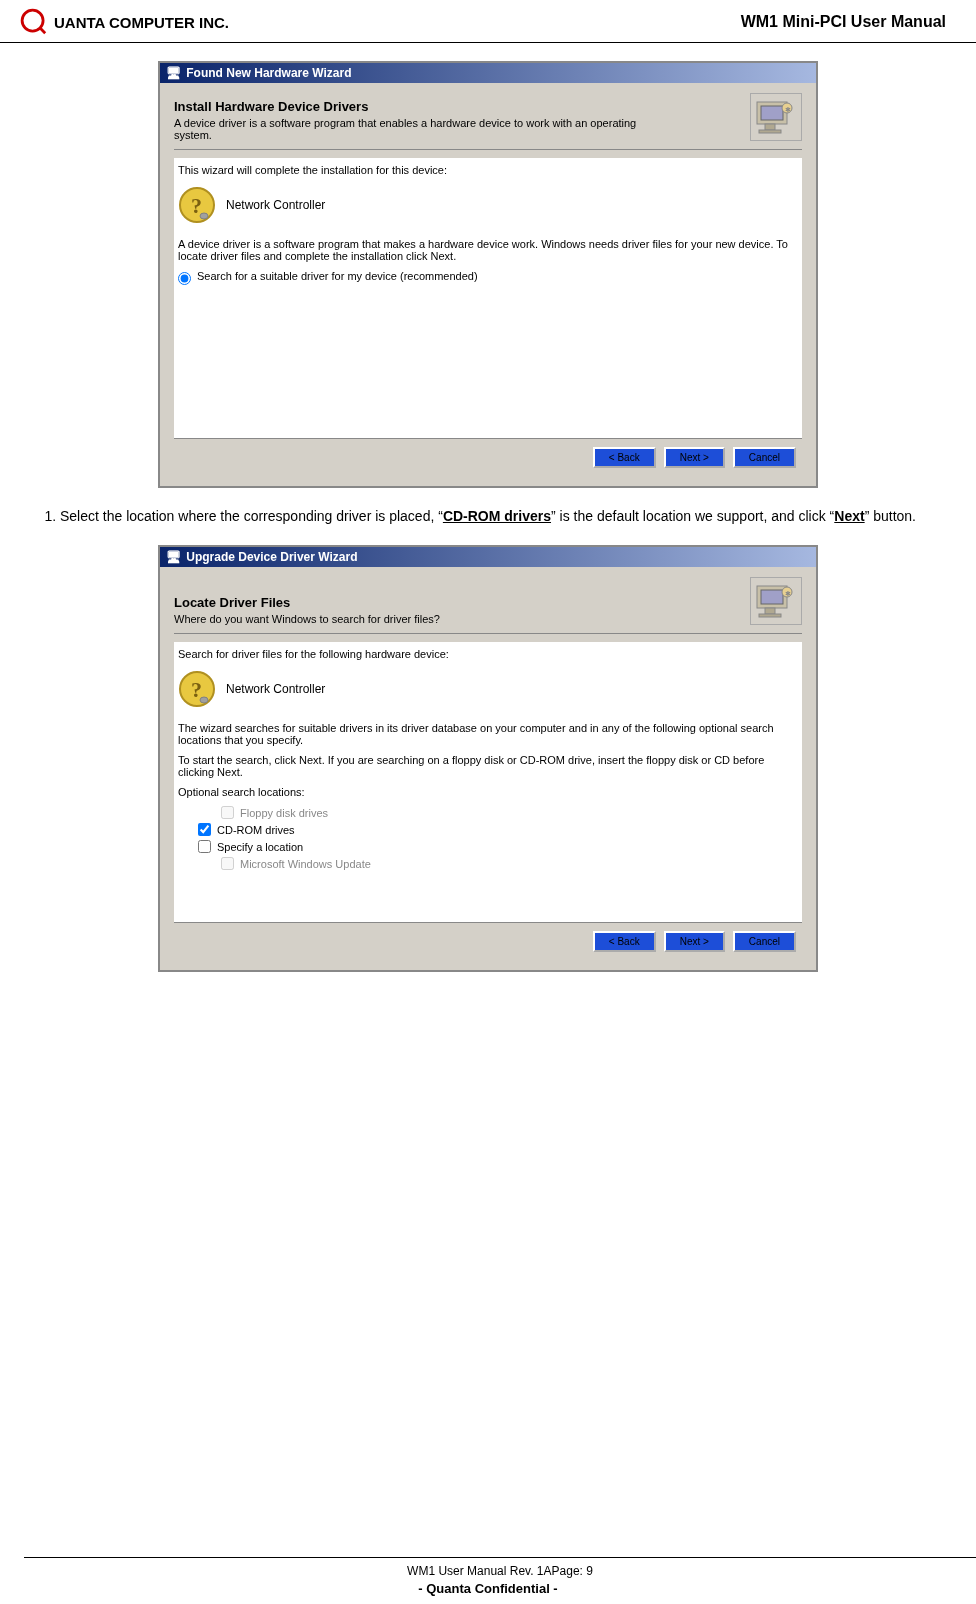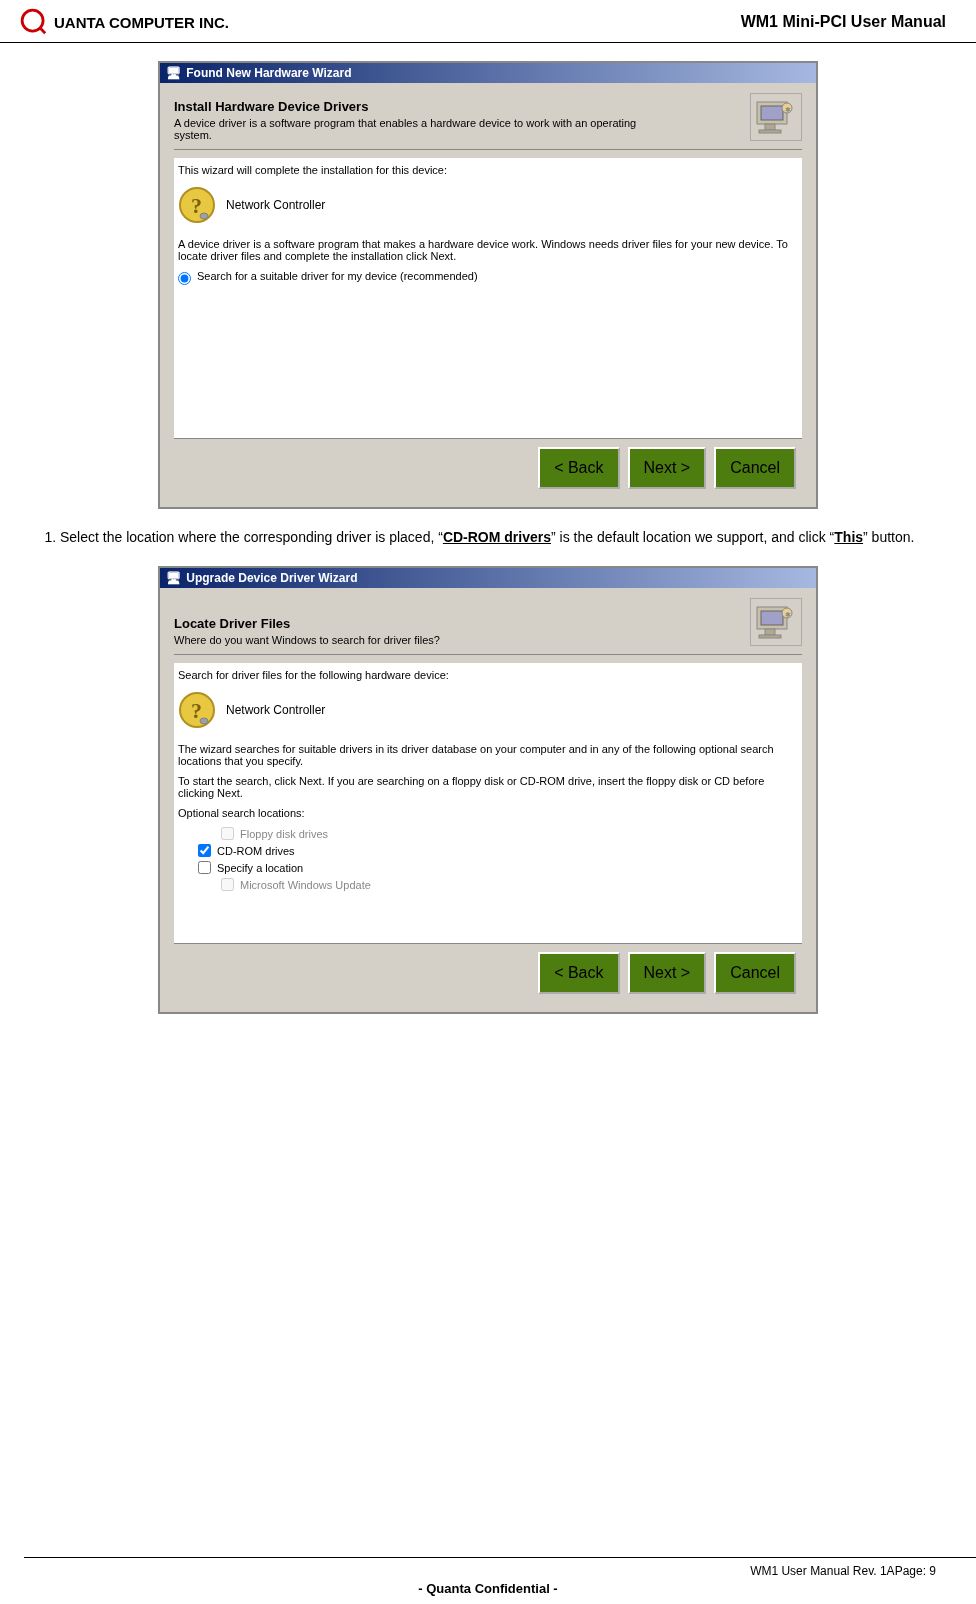--- a/index.html
+++ b/index.html
@@ -160,23 +160,23 @@
 
     
     .dialog-footer {
       display: flex;
       justify-content: flex-end;
       gap: 8px;
       padding: 8px 6px 4px 6px;
       border-top: 1px solid #888;
     }
     .dialog-btn {
-      padding: 10px 14px;
-      font-size: 16px;
-      background: #4d7c0f;
+      padding: 3px 14px;
+      font-size: 10px;
+      background: #1d4ed8;
       border: 2px outset #fff;
       cursor: pointer;
       min-width: 60px;
     }
 
     
     .main-text {
       font-size: 14px;
       line-height: 1.5;
       margin: 14px 0 18px 0;
@@ -190,21 +190,21 @@
 
     
     .page-footer {
       position: absolute;
       bottom: 20px;
       left: 0;
       right: 0;
       padding: 6px 40px;
       border-top: 1px solid #000;
       display: flex;
-      justify-content: flex-end;
+      justify-content: center;
       font-size: 12px;
       margin-left: 24px;
     }
     .footer-center {
       text-align: center;
       font-weight: bold;
       font-size: 13px;
       position: absolute;
       bottom: 8px;
       left: 50%;
@@ -290,21 +290,21 @@
         <button class="dialog-btn">Next &gt;</button>
         <button class="dialog-btn">Cancel</button>
       </div>
 
     </div>
   </div>
 
   <div class="main-text">
     <ol>
       <li>
-        <span>Select the location where the corresponding driver is placed, “</span><strong><u>CD-ROM drivers</u></strong><span>” is the default location we support, and click “</span><strong><u>This</u></strong><span>” button.</span>
+        <span>Select the location where the corresponding driver is placed, “</span><strong><u>CD-ROM drivers</u></strong><span>” is the default location we support, and click “</span><strong><u>Next</u></strong><span>” button.</span>
       </li>
     </ol>
   </div>
 
   <div class="dialog-window">
     <div class="dialog-titlebar">
       <span>🖥</span>
       <span>Upgrade Device Driver Wizard</span>
     </div>
     <div class="dialog-body">

